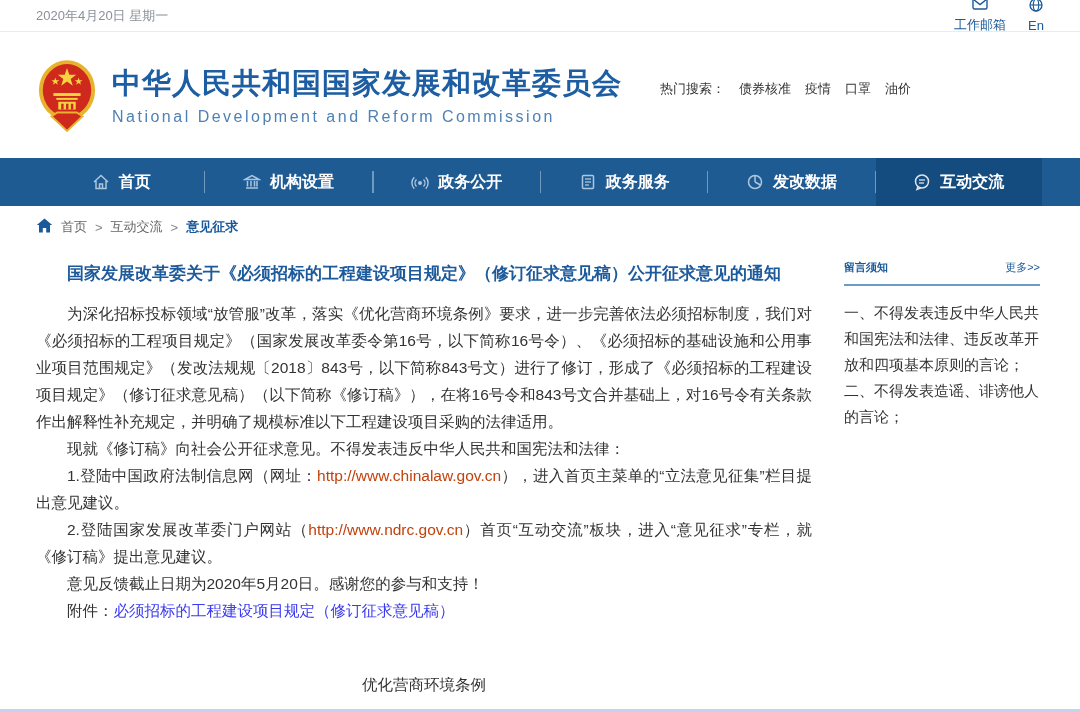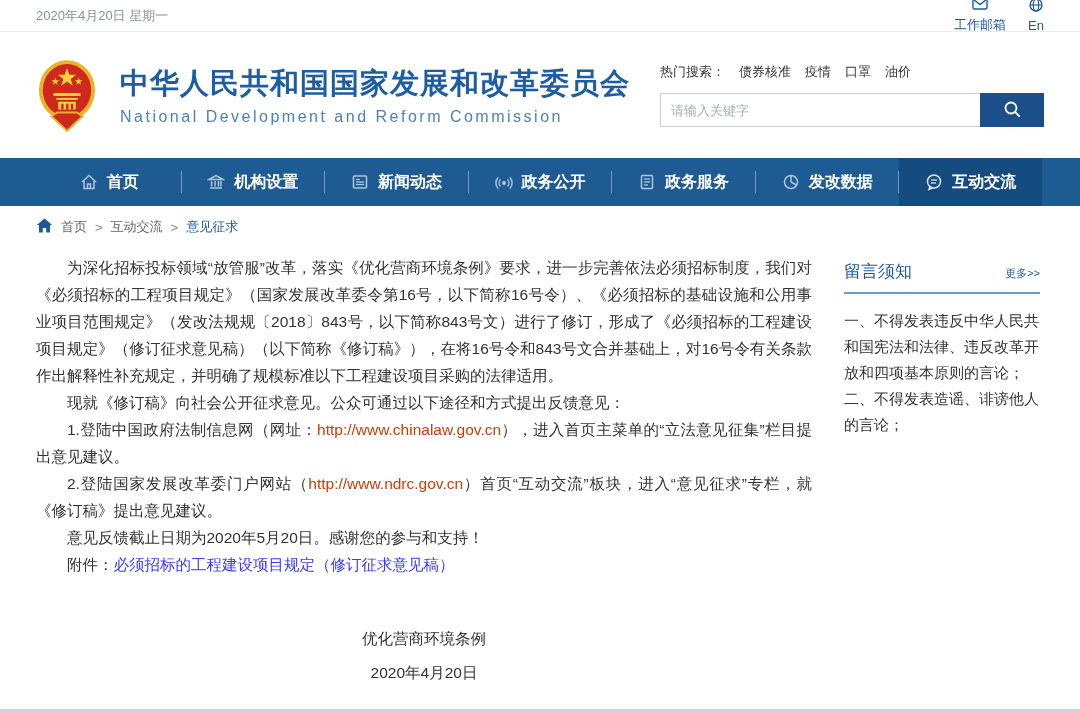--- a/index.html
+++ b/index.html
@@ -10,21 +10,21 @@
   .topbar { height:32px; display:flex; align-items:center; justify-content:space-between;
     padding:12px 36px; border-bottom:1px solid #e7ecf2; background:#fff; }
   .topbar-date { font-size:13px; color:#8a8f99; }
   .topbar-right { display:flex; align-items:center; gap:22px; }
   .topbar-link { display:flex; align-items:center; gap:6px; font-size:13px;
     color:#1b5a9a; cursor:pointer;flex-direction:column; }
   .topbar-link svg { display:block; }
 
   
   .header { height:126px; display:flex; align-items:center; padding:0 36px; background:#fff; }
-  .brand { display:flex; align-items:center; gap:22px; }
+  .brand { display:flex; align-items:center; gap:14px; }
   .emblem { width:62px; height:74px; flex:0 0 auto; }
   .brand-text .cn { font-size:29px; font-weight:bold; color:#1d5da2; letter-spacing:1px; }
   .brand-text .en { font-size:16px; color:#4e81b5; letter-spacing:2.5px; margin-top:4px; }
   .header-right { margin-left:auto; width:384px; }
   .hot-row { font-size:13px; color:#333; margin-bottom:12px; display:flex; gap:14px; }
   .hot-row .hot-label { color:#333; }
   .hot-term { color:#333; cursor:pointer; }
   .search-row { display:flex; height:34px; }
   .search-input { flex:1; border:1px solid #c9cdd3; border-right:none; padding:0 10px;
     font-size:13px; color:#333; outline:none; }
@@ -38,39 +38,39 @@
     color:#fff; font-size:16px; font-weight:bold; cursor:pointer; position:relative; }
   .nav-item svg { display:block; opacity:.85; }
   .nav-item.active { background:#144c80; }
   .nav-sep { width:1px; height:22px; background:rgba(210,228,244,.45); align-self:center; }
 
   
   .breadcrumb { height:42px; display:flex; align-items:center; gap:8px; padding:0 36px;
     font-size:13px; color:#666; }
   .crumb { color:#666; cursor:pointer; }
   .crumb-sep { color:#888; }
-  .crumb.current { color:#1b5a9a; font-weight:normal; }
+  .crumb.current { color:#1b5a9a; font-weight:bold; }
 
   
   .main { display:flex; padding:6px 36px 0 36px; }
   .article { flex:0 0 776px; }
   .article-title { text-align:center; color:#1d5a9b; font-size:17px; font-weight:bold;
     line-height:24px; margin:8px 0 14px; }
   .article p { font-size:15.5px; color:#333; line-height:27px; text-align:justify;
     text-indent:2em; }
   .article a { color:#c2410c; text-decoration:none; cursor:pointer; }
   .attachment a { color:#3a3af0; }
   .signature { text-align:center; margin-top:44px; font-size:15.5px; color:#333;
     line-height:34px; }
 
   
   .sidebar { flex:0 0 196px; margin-left:32px; padding-top:6px; }
   .sidebar-head { display:flex; align-items:baseline; justify-content:space-between;
     border-bottom:2px solid #6b9bc7; padding-bottom:9px; }
-  .sidebar-title { font-size:17px; font-weight:normal; color:#1b5a9a; }
+  .sidebar-title { font-size:11px; font-weight:bold; color:#1b5a9a; }
   .sidebar-more { font-size:11px; color:#1b5a9a; cursor:pointer; }
   .sidebar-rules { margin-top:14px; font-size:15px; color:#333; line-height:26px; }
 
   .bottom-strip { position:fixed; left:0; bottom:0; width:1080px; height:3px;
     background:#bcd7ee; }
 </style>
 </head>
 <body>
 
 <div class="topbar">
@@ -120,31 +120,20 @@
     </div>
   </div>
   <div class="header-right">
     <div class="hot-row">
       <span class="hot-label">热门搜索：</span>
       <span class="hot-term">债券核准</span>
       <span class="hot-term">疫情</span>
       <span class="hot-term">口罩</span>
       <span class="hot-term">油价</span>
     </div>
-    <div class="search-row">
-      <input class="search-input" type="text" placeholder="请输入关键字" style="">
-      <button class="search-btn">
-        <span>
-          <svg width="18" height="18" viewBox="0 0 18 18">
-              <circle cx="8" cy="8" r="5.5" fill="none" stroke="#fff" stroke-width="1.8"></circle>
-              <line x1="12.2" y1="12.2" x2="16.2" y2="16.2" stroke="#fff" stroke-width="1.8" stroke-linecap="round"></line>
-            </svg>
-        </span>
-      </button>
-    </div>
   </div>
 </div>
 
 <div class="nav">
   <div class="nav-item">
     <span>
         <svg width="18" height="18" viewBox="0 0 18 18">
           <path d="M2 9 L9 2.5 L16 9 M4 8 V15.5 H14 V8 M7.5 15.5 V11 H10.5 V15.5" fill="none" stroke="#c6d9ea" stroke-width="1.5"></path>
         </svg>
       </span>
@@ -154,31 +143,20 @@
   <div class="nav-item">
     <span>
         <svg width="18" height="18" viewBox="0 0 18 18">
           <path d="M2 6.5 L9 2.5 L16 6.5 Z M3 15 H15" fill="none" stroke="#c6d9ea" stroke-width="1.5"></path>
           <path d="M4.5 8 V13.5 M8 8 V13.5 M11.5 8 V13.5 M14 8 V13.5" stroke="#c6d9ea" stroke-width="1.5"></path>
         </svg>
       </span>
     <span>机构设置</span>
   </div>
   <div class="nav-sep"></div>
-  <div class="nav-item">
-    <span>
-        <svg width="18" height="18" viewBox="0 0 18 18">
-          <rect x="2.5" y="3" width="13" height="12" rx="1" fill="none" stroke="#c6d9ea" stroke-width="1.5"></rect>
-          <line x1="5" y1="6.5" x2="9" y2="6.5" stroke="#c6d9ea" stroke-width="1.3"></line>
-          <line x1="5" y1="9" x2="13" y2="9" stroke="#c6d9ea" stroke-width="1.3"></line>
-          <line x1="5" y1="11.5" x2="13" y2="11.5" stroke="#c6d9ea" stroke-width="1.3"></line>
-        </svg>
-      </span>
-    <span>新闻动态</span>
-  </div>
   <div class="nav-sep"></div>
   <div class="nav-item">
     <span>
         <svg width="18" height="18" viewBox="0 0 18 18">
           <circle cx="9" cy="10" r="2" fill="#c6d9ea"></circle>
           <path d="M5.5 13.5 a5 5 0 0 1 0-7 M12.5 6.5 a5 5 0 0 1 0 7" fill="none" stroke="#c6d9ea" stroke-width="1.4"></path>
           <path d="M3.3 15.7 a8 8 0 0 1 0-11.4 M14.7 4.3 a8 8 0 0 1 0 11.4" fill="none" stroke="#c6d9ea" stroke-width="1.4"></path>
         </svg>
       </span>
     <span>政务公开</span>
@@ -228,22 +206,23 @@
   <span class="crumb">首页</span>
   <span class="crumb-sep">&gt;</span>
   <span class="crumb">互动交流</span>
   <span class="crumb-sep">&gt;</span>
   <span class="crumb current">意见征求</span>
 </div>
 
 <div class="main">
 
   <div class="article">
+    <div class="article-title">国家发展改革委关于《必须招标的工程建设项目规定》（修订征求意见稿）公开征求意见的通知</div>
     <p>为深化招标投标领域“放管服”改革，落实《优化营商环境条例》要求，进一步完善依法必须招标制度，我们对《必须招标的工程项目规定》（国家发展改革委令第16号，以下简称16号令）、《必须招标的基础设施和公用事业项目范围规定》（发改法规规〔2018〕843号，以下简称843号文）进行了修订，形成了《必须招标的工程建设项目规定》（修订征求意见稿）（以下简称《修订稿》），在将16号令和843号文合并基础上，对16号令有关条款作出解释性补充规定，并明确了规模标准以下工程建设项目采购的法律适用。</p>
-    <p>现就《修订稿》向社会公开征求意见。公众可通过以下途径和方式提出反馈意见：</p>
+    <p>现就《修订稿》向社会公开征求意见。不得发表违反中华人民共和国宪法和法律：</p>
     <p><span>1.登陆中国政府法制信息网（网址：</span><a>http://www.chinalaw.gov.cn</a><span>），进入首页主菜单的“立法意见征集”栏目提出意见建议。</span></p>
     <p><span>2.登陆国家发展改革委门户网站（</span><a>http://www.ndrc.gov.cn</a><span>）首页“互动交流”板块，进入“意见征求”专栏，就《修订稿》提出意见建议。</span></p>
     <p>意见反馈截止日期为2020年5月20日。感谢您的参与和支持！</p>
     <p class="attachment"><span>附件：</span><a>必须招标的工程建设项目规定（修订征求意见稿）</a></p>
 
     <div class="signature">
       <div>优化营商环境条例</div>
       <div>2020年4月20日</div>
     </div>
 

